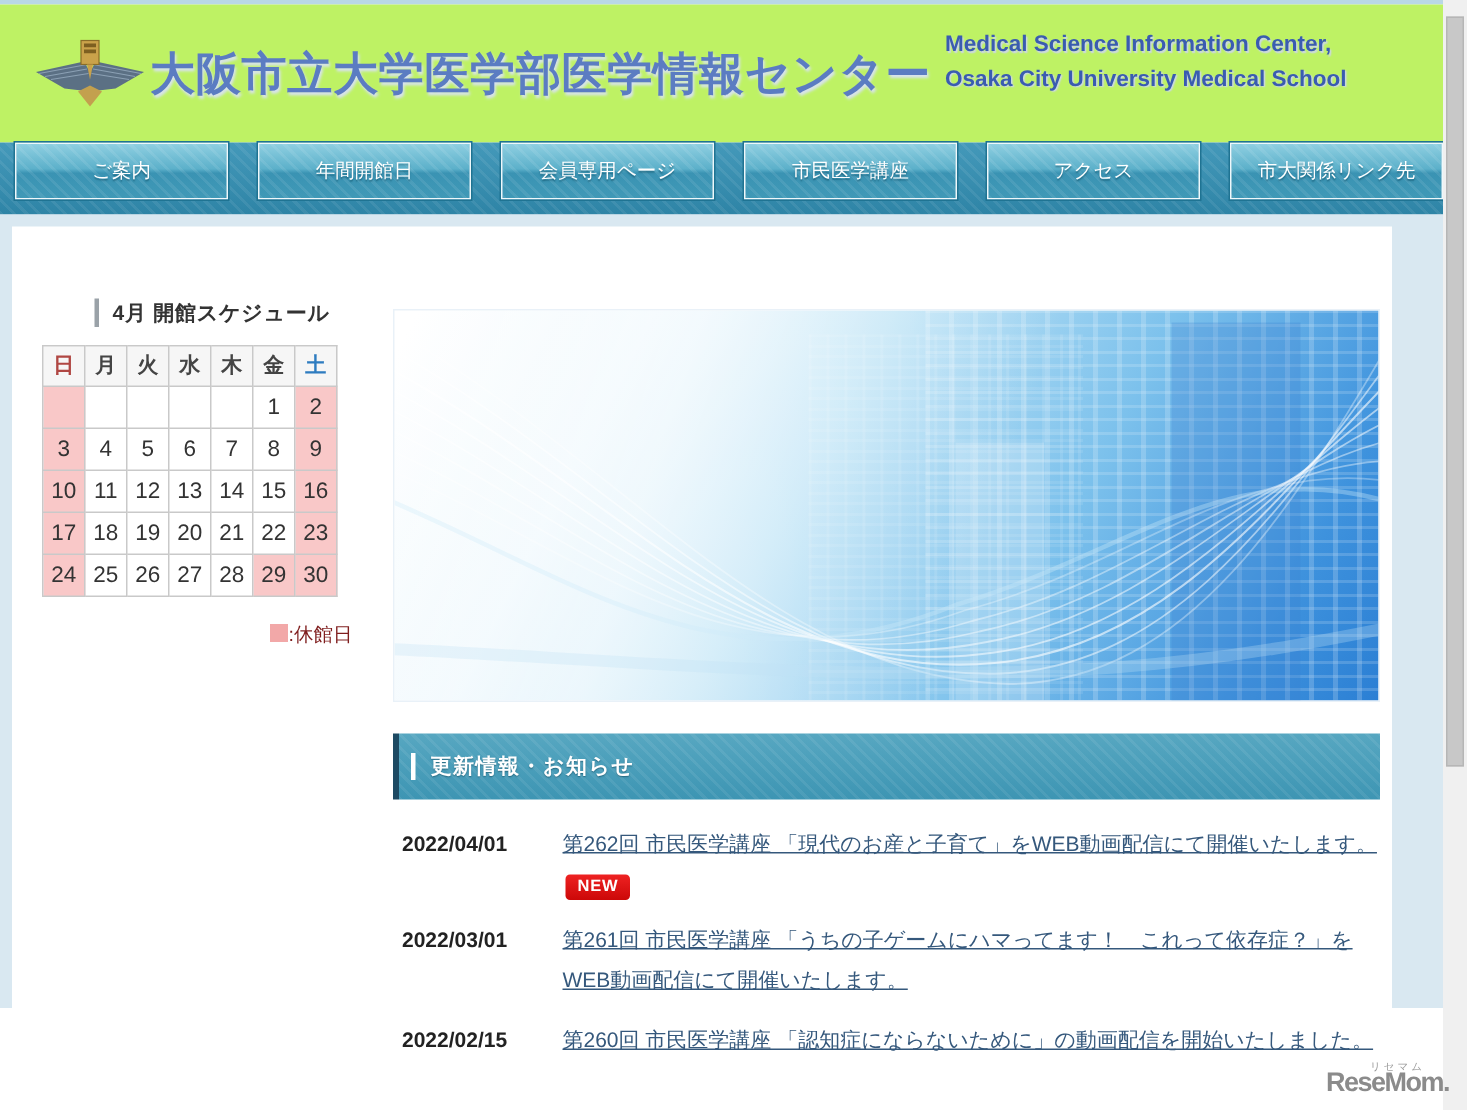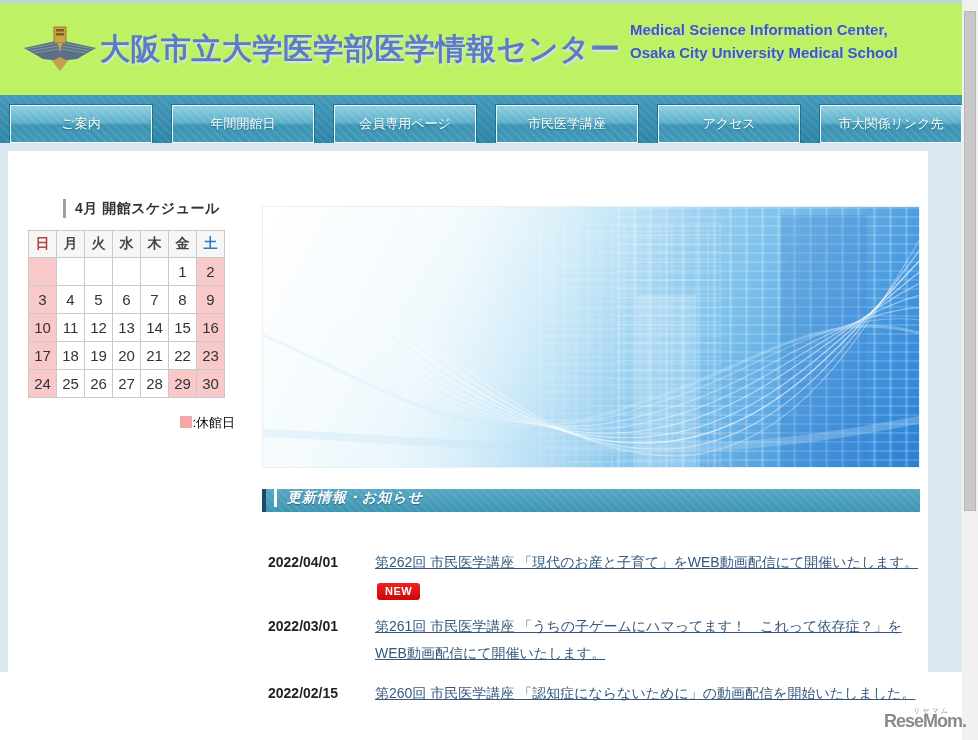--- a/index.html
+++ b/index.html
@@ -14,21 +14,21 @@
   .header { position:absolute; left:0; top:3px; width:978px; height:92px; background:#bef264; }
   .logo { position:absolute; left:22px; top:20px; width:76px; height:52px; }
   .title-ja { position:absolute; left:100px; top:26px; font-size:30px; font-weight:bold; color:#5b7cc2; letter-spacing:0.5px; text-shadow:1px 2px 2px #d9e2f2; white-space:nowrap; }
   .subtitle-en { position:absolute; left:630px; top:15px; font-size:15px; font-weight:bold; color:#3a5cb0; line-height:23px; text-shadow:1px 1px 1px #ccd6ea; }
 
   
   .navbar { position:absolute; left:0; top:95px; width:962px; height:48px;
     background:
       repeating-linear-gradient(45deg, rgba(255,255,255,0.07) 0 2px, rgba(0,0,0,0) 2px 6px),
       linear-gradient(180deg,#4499ba 0%,#2e84a6 100%);
-    display:flex; align-items:flex-end; padding-left:10px; gap:20px; }
+    display:flex; align-items:flex-start; padding-left:10px; gap:20px; }
   .navbtn { width:150px; height:38px; cursor:pointer;
     border:1px solid #eef8fb; outline:1px solid #1f7392;
     background:
       repeating-linear-gradient(45deg, rgba(255,255,255,0.08) 0 2px, rgba(0,0,0,0) 2px 6px),
       linear-gradient(180deg,#8ecfe1 0%,#5cb0ca 46%,#3a93b3 54%,#4099b7 100%);
     color:#ffffff; font-size:13px; font-family:inherit; text-shadow:0 1px 1px rgba(0,60,80,0.45); }
 
   
   .main-bg { position:absolute; left:0; top:143px; width:962px; height:529px; background:#d9e8f1; }
   .content-box { position:absolute; left:8px; top:151px; width:920px; height:521px; background:#ffffff; }
@@ -36,21 +36,21 @@
   
   .cal-title { position:absolute; left:27px; top:199px; display:flex; align-items:center;padding-left:36px; }
   .cal-title-bar { width:3px; height:19px; background:#9aa2a8; margin-right:9px; }
   .cal-title-text { font-size:14px; font-weight:bold; color:#333333; letter-spacing:0.5px; }
   .cal-table { position:absolute; left:28px; top:230px; border-collapse:collapse; }
   .cal-table th { width:28px; height:27px; border:1px solid #c9c9c9; background:#f6f6f6; font-size:14px; font-weight:bold; color:#444444; text-align:center; }
   .cal-table th:first-child { color:#b04743; }
   .cal-table th:last-child  { color:#2e7cc0; }
   .cal-table td { width:28px; height:28px; border:1px solid #c9c9c9; background:#ffffff; font-size:15px; color:#333333; text-align:center; }
   .cal-table td.closed { background:#f9c8c8; }
-  .cal-legend { position:absolute; left:28px; top:414px; width:207px; text-align:right; font-size:13px; color:#000000; }
+  .cal-legend { position:absolute; left:28px; top:414px; width:207px; text-align:right; font-size:13px; color:#7f1d1d; }
   .legend-swatch { display:inline-block; width:12px; height:12px; background:#f2a8a8; vertical-align:-1px; }
 
   
   .hero { position:absolute; left:262px; top:206px; width:658px; height:262px; overflow:hidden;
     border:1px solid #e9f1f8;
     background:linear-gradient(118deg,#ffffff 2%,#eef8fd 22%,#bfe4f6 42%,#7cc1ec 66%,#3e92dd 88%,#2b7fd4 100%); }
   .hero .bld-right { position:absolute; right:0; top:0; width:46%; height:100%; opacity:0.75;
     background:
       repeating-linear-gradient(90deg, rgba(255,255,255,0.25) 0 3px, rgba(255,255,255,0) 3px 16px),
       repeating-linear-gradient(180deg, rgba(255,255,255,0.22) 0 2px, rgba(255,255,255,0) 2px 9px); }
@@ -58,26 +58,26 @@
     background:
       repeating-linear-gradient(90deg, rgba(255,255,255,0.30) 0 2px, rgba(255,255,255,0) 2px 12px),
       repeating-linear-gradient(180deg, rgba(255,255,255,0.25) 0 2px, rgba(255,255,255,0) 2px 7px); }
   .hero .bld-tower1 { position:absolute; left:57%; top:34%; width:9%; height:66%; background:rgba(255,255,255,0.22); }
   .hero .bld-tower2 { position:absolute; right:8%; top:3%; width:13%; height:97%; background:rgba(60,130,210,0.28); }
   .hero .beam { position:absolute; left:-10%; top:-30%; width:70%; height:160%; transform:rotate(18deg);
     background:linear-gradient(90deg, rgba(255,255,255,0) 0%, rgba(255,255,255,0.55) 50%, rgba(255,255,255,0) 100%); }
   .hero svg { position:absolute; left:0; top:0; }
 
   
-  .news-header { position:absolute; left:262px; top:489px; width:658px; height:23px;
+  .news-header { position:absolute; left:262px; top:489px; width:658px; height:44px;
     border-left:4px solid #1d4a63;
     background:
       repeating-linear-gradient(45deg, rgba(255,255,255,0.07) 0 2px, rgba(0,0,0,0) 2px 6px),
       linear-gradient(180deg,#57a7c1 0%,#3d95b3 100%);
-    display:flex; align-items:flex-start;font-style:italic; }
+    display:flex; align-items:center; }
   .news-accent { width:3px; height:18px; background:#ffffff; margin-left:8px; margin-right:10px; }
   .news-heading { color:#ffffff; font-size:14px; font-weight:bold; letter-spacing:1px; text-shadow:0 1px 1px rgba(0,50,70,0.5); }
   .news-list { position:absolute; left:262px; top:520px; width:658px; padding-top:29px; }
   .news-row { display:flex; align-items:flex-start; margin-bottom:13px; padding-left:6px; }
   .news-date { flex:0 0 107px; font-size:14px; font-weight:bold; color:#222222; line-height:27px; }
   .news-body { flex:1 1 auto; }
   .news-link { font-size:14px; color:#35587c; text-decoration:underline; line-height:27px; }
   .new-badge { display:inline-block; margin-top:7px; margin-left:2px; padding:2px 8px 3px 8px;
     background:linear-gradient(180deg,#ee2222,#cc0808); border-radius:3px;
     color:#ffffff; font-size:11px; font-weight:bold; letter-spacing:0.5px; }

